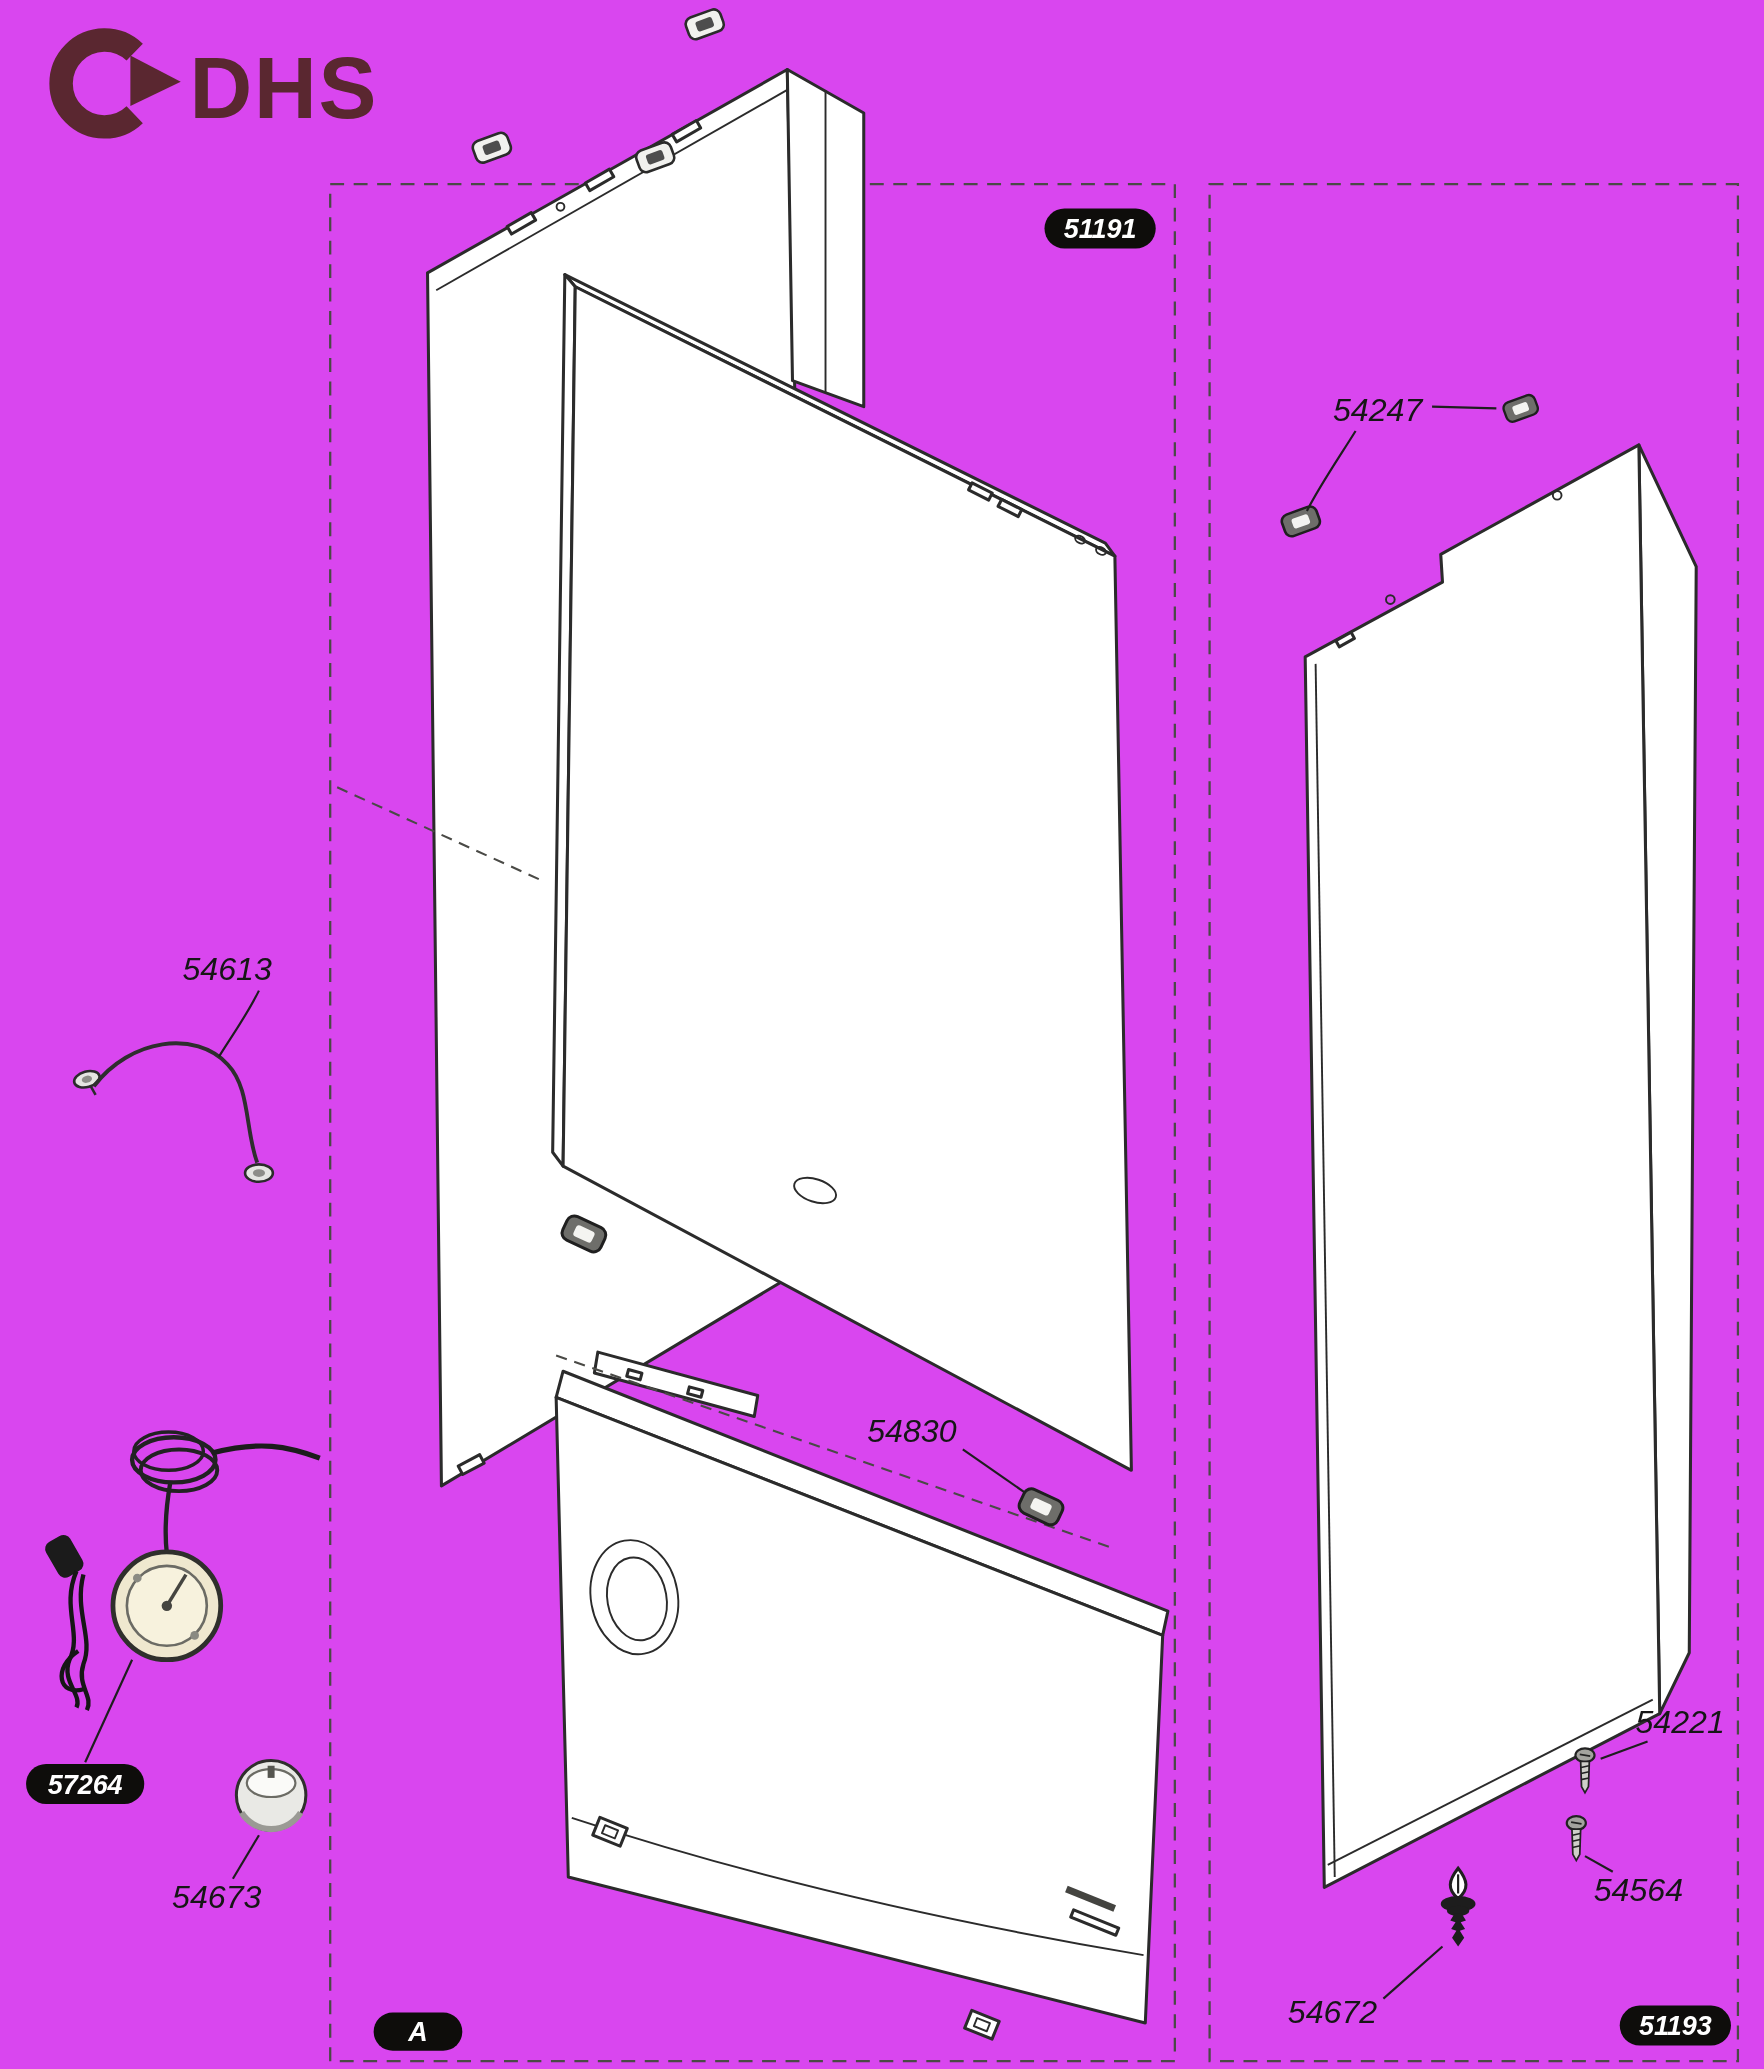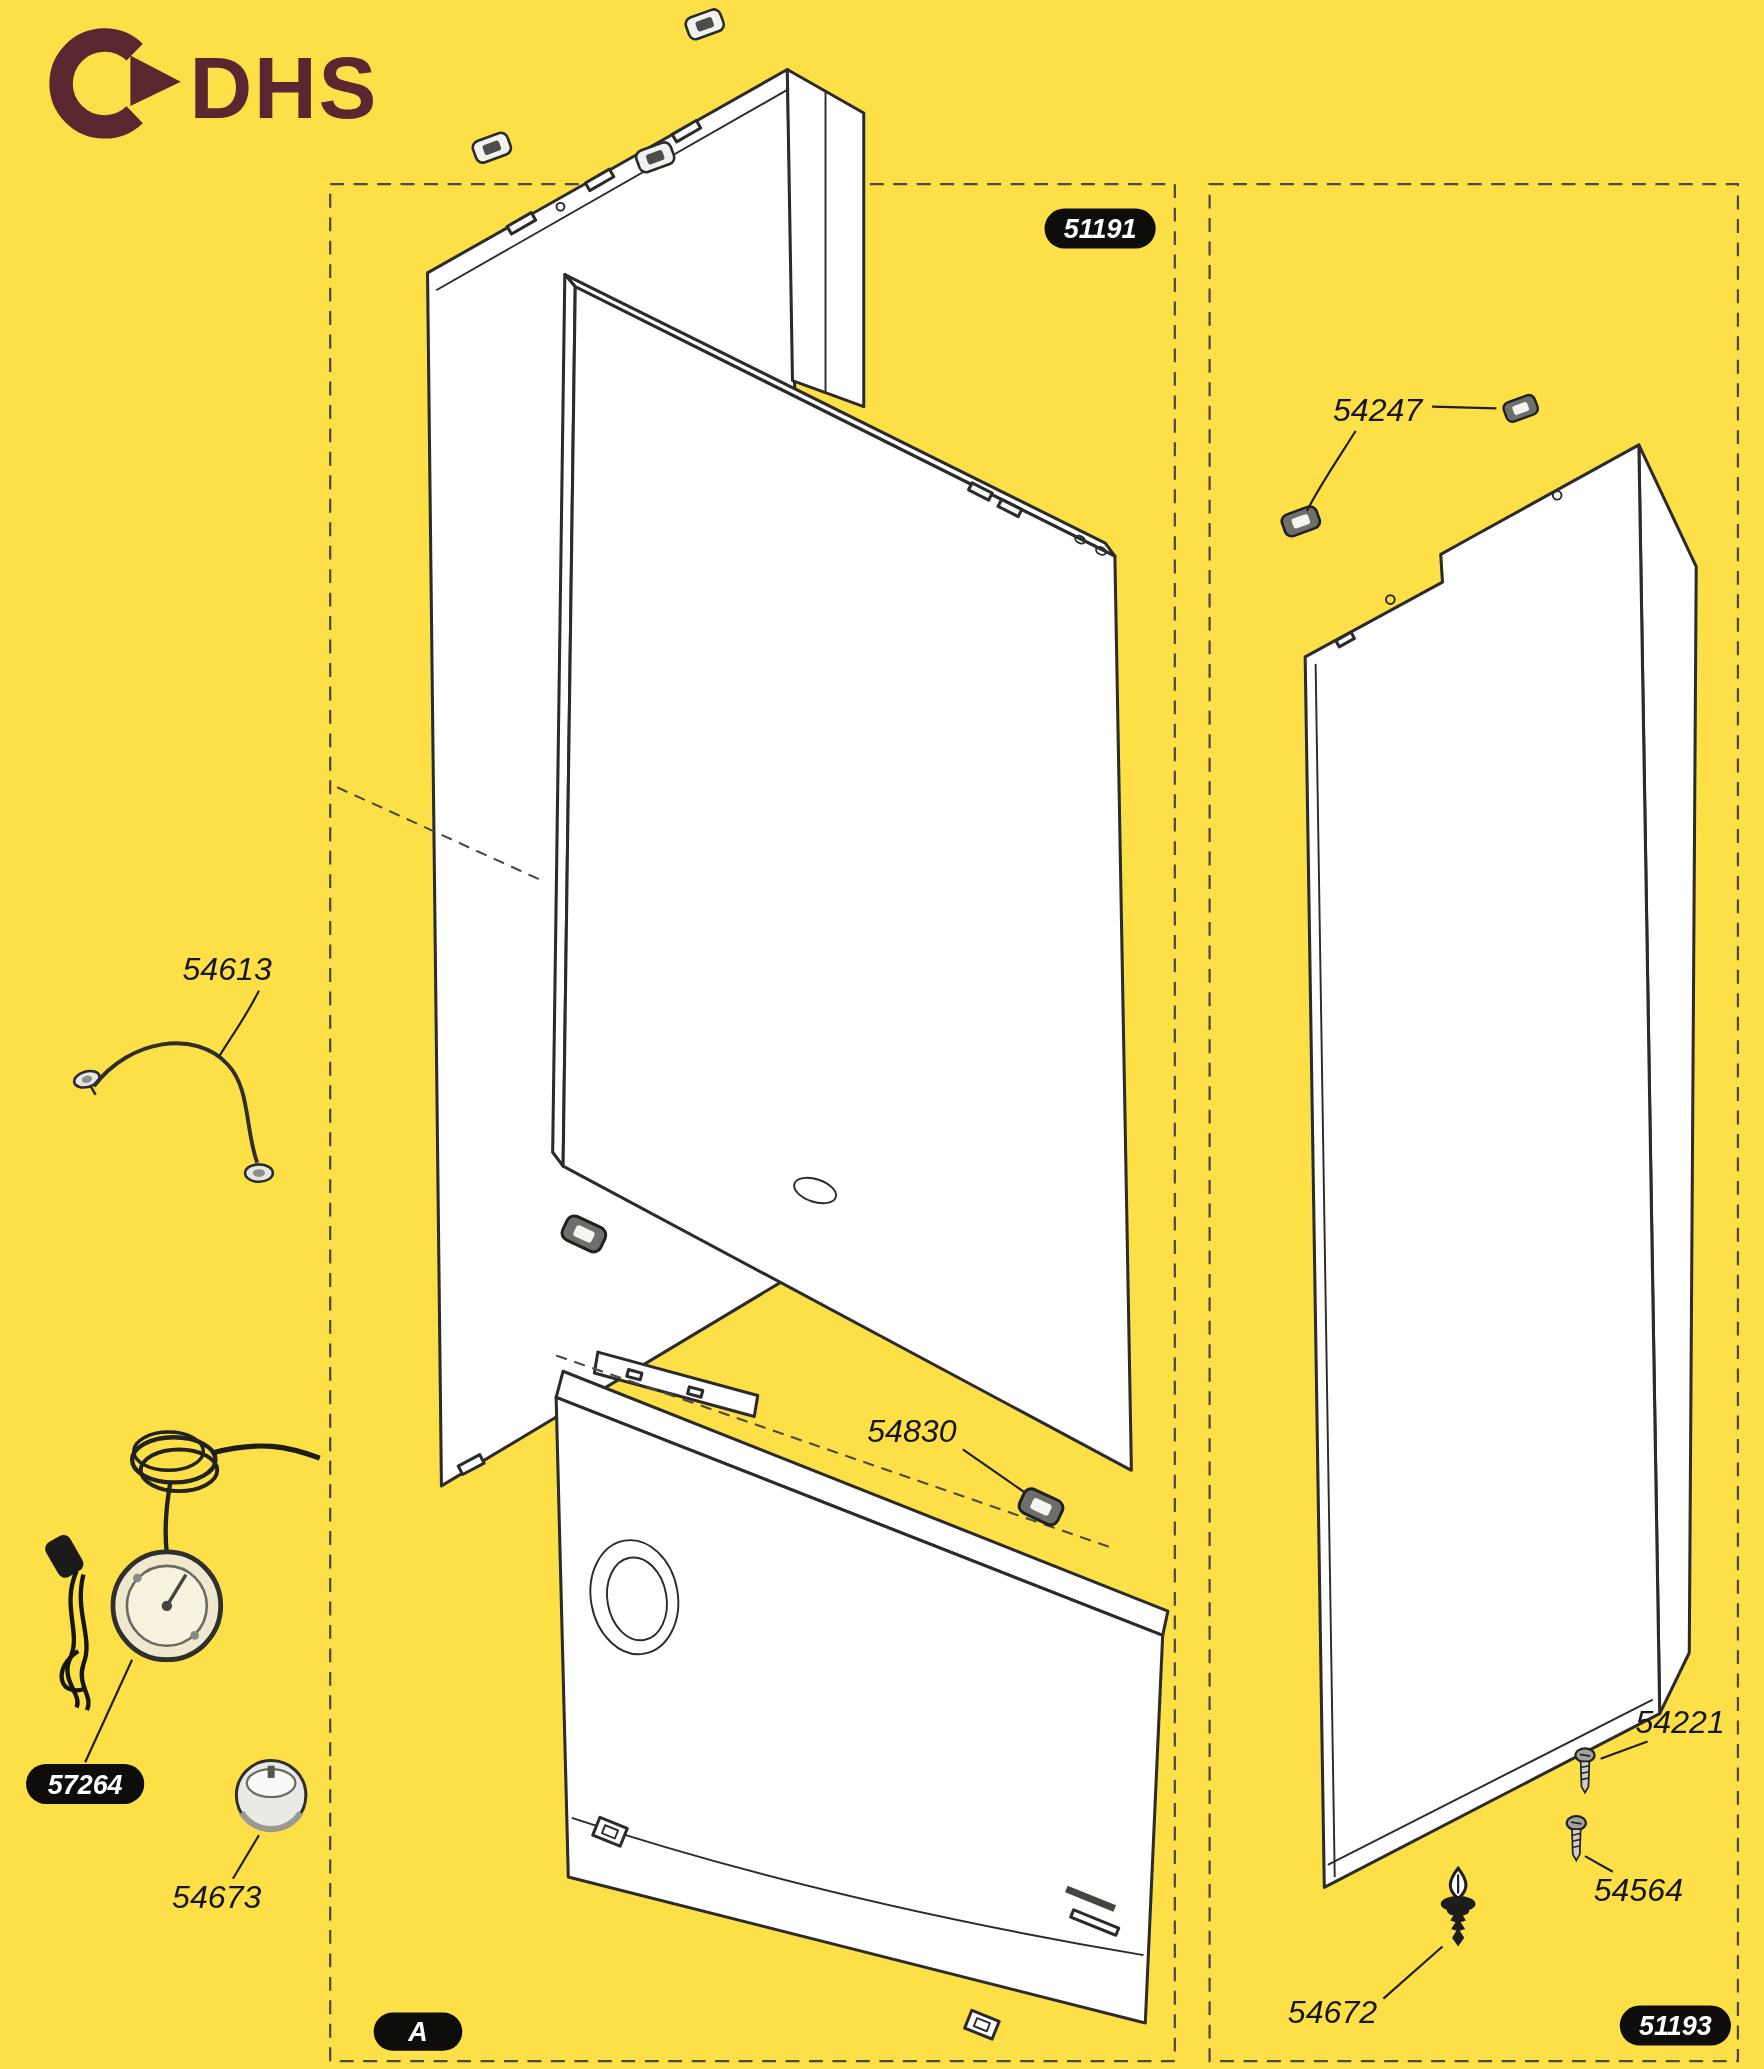--- a/index.html
+++ b/index.html
@@ -1,19 +1,19 @@
 <!DOCTYPE html>
 <html style="font-size:14px"><head>
 <meta charset="utf-8">
 <style>
   html,body{margin:0;padding:0;background:#e8e8e4;}
   .page{
     position:relative;
     width:1764px;height:2069px;
-    background:#fde047;
+    background:#d946ef;
     font-family:"Liberation Sans", sans-serif;
     overflow:hidden;
   }
   svg{display:block;}
   .outline{fill:#ffffff;stroke:#2b2b2b;stroke-width:3.5;stroke-linejoin:round;}
   .outline-thin{fill:none;stroke:#2b2b2b;stroke-width:2.2;stroke-linejoin:round;}
   .dashed{fill:none;stroke:#4a4a46;stroke-width:2.6;stroke-dasharray:16 11;}
   .construction{fill:none;stroke:#4a4a46;stroke-width:2.4;stroke-dasharray:13 9;}
   .part-label{font-style:italic;font-size:37px;fill:#161616;}
   .badge-text{font-size:31px;font-weight:bold;font-style:italic;text-anchor:middle;}

